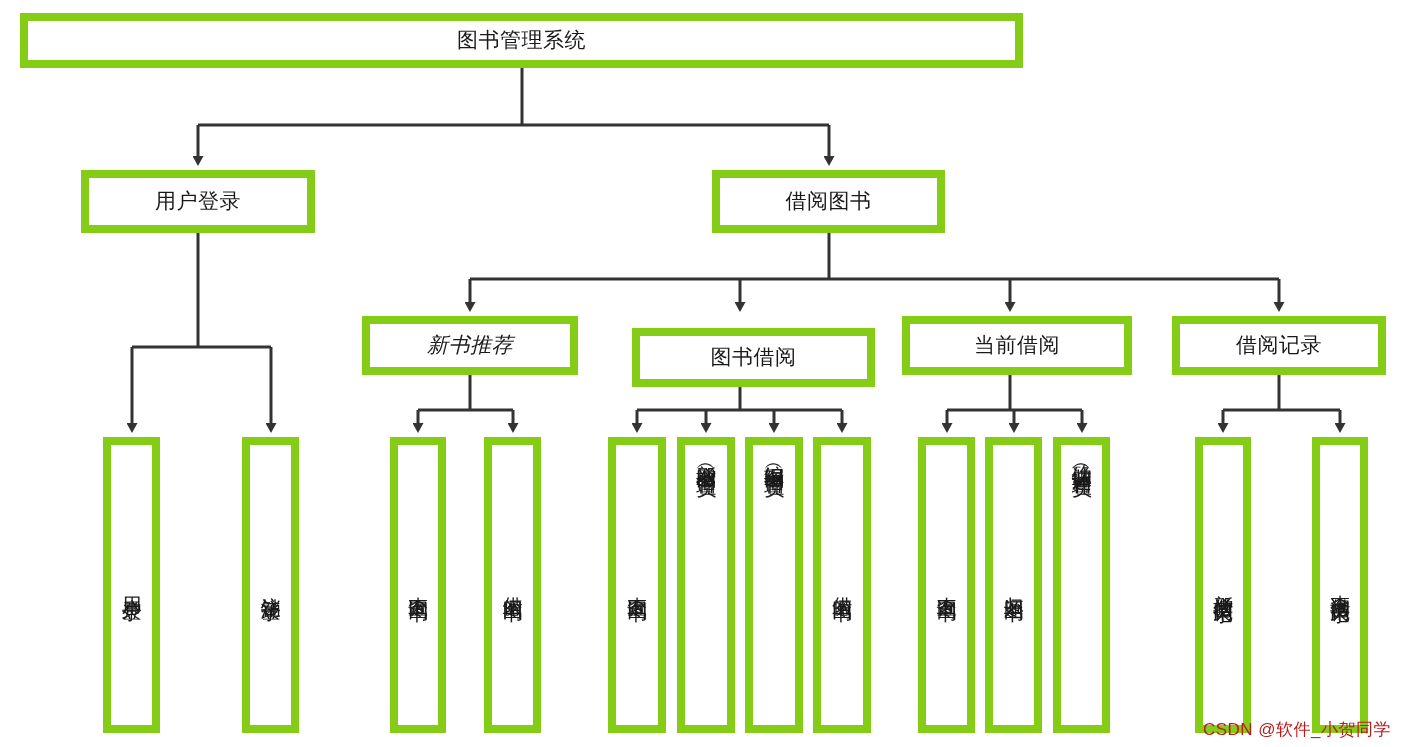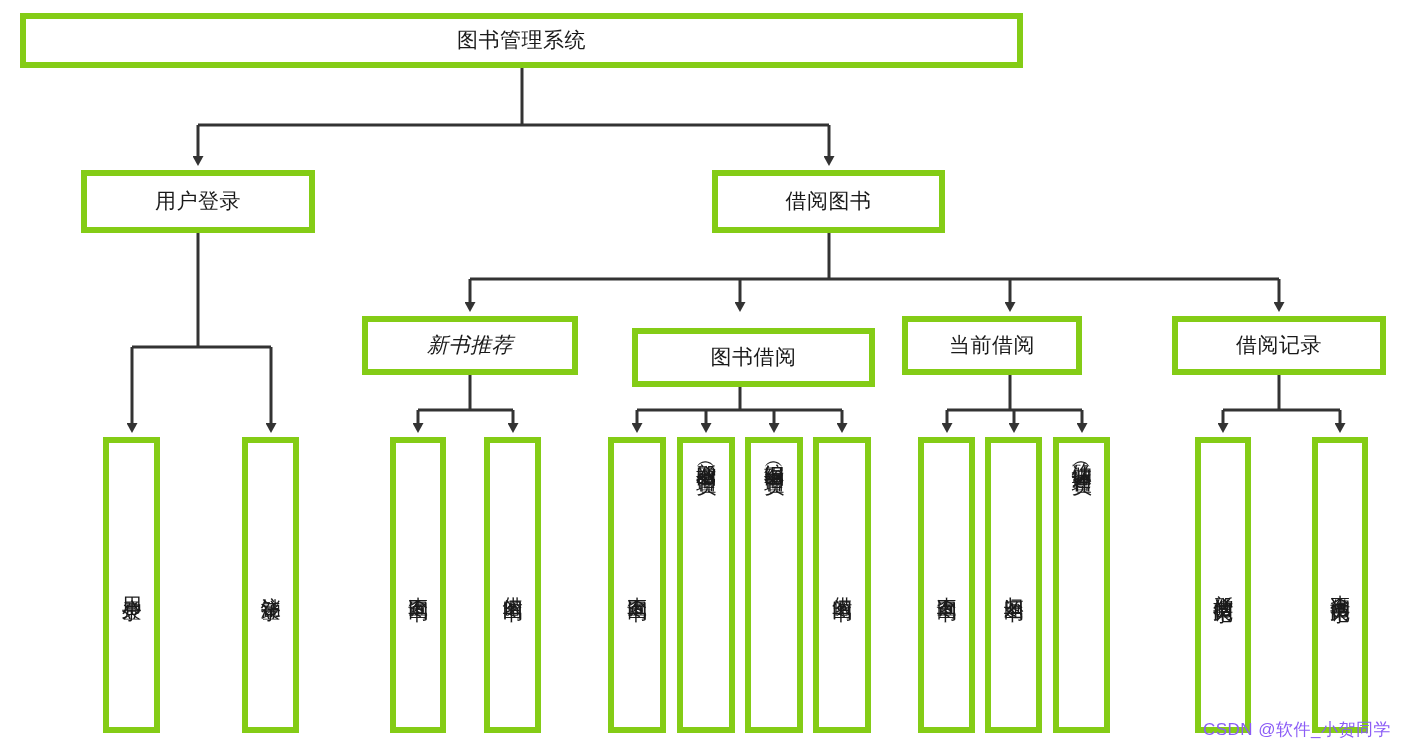--- a/index.html
+++ b/index.html
@@ -18,21 +18,21 @@
     overflow: hidden;
   }
   #diagram-svg {
     position: absolute;
     left: 0;
     top: 0;
   }
   .node-box {
     position: absolute;
     box-sizing: border-box;
-    border: 6px solid #84cc16;
+    border: 8px solid #84cc16;
     background: #ffffff;
     display: flex;
     align-items: center;
     justify-content: center;
     color: #1a1a1a;
   }
   .node-label {
     white-space: nowrap;
     line-height: 1.18;
     letter-spacing: 0.5px;
@@ -54,21 +54,21 @@
   }
   .node-box.vert.center-v {
     align-items: center;
     padding-top: 0;
   }
   #watermark {
     position: absolute;
     right: 14px;
     bottom: 6px;
     font-size: 17px;
-    color: #8b5cf6;
+    color: #b91c1c;
     letter-spacing: 0.5px;
     white-space: nowrap;
     pointer-events: none;
   }
 </style>
 </head>
 <body>
 
 <div id="canvas">
 
@@ -124,21 +124,21 @@
       </div>
       <div class="node-box horiz" style="left: 712px; top: 170px; width: 233px; height: 63px;">
         <span class="node-label">借阅图书</span>
       </div>
       <div class="node-box horiz" style="left: 362px; top: 316px; width: 216px; height: 59px; font-style: italic;">
         <span class="node-label">新书推荐</span>
       </div>
       <div class="node-box horiz" style="left: 632px; top: 328px; width: 243px; height: 59px;">
         <span class="node-label">图书借阅</span>
       </div>
-      <div class="node-box horiz" style="left: 902px; top: 316px; width: 180px; height: 59px;">
+      <div class="node-box horiz" style="left: 902px; top: 316px; width: 230px; height: 59px;">
         <span class="node-label">当前借阅</span>
       </div>
       <div class="node-box horiz" style="left: 1172px; top: 316px; width: 214px; height: 59px;">
         <span class="node-label">借阅记录</span>
       </div>
       <div class="node-box vert center-v" style="left: 103px; top: 437px; width: 57px; height: 296px;">
         <span class="node-label">用户登录</span>
       </div>
       <div class="node-box vert center-v" style="left: 242px; top: 437px; width: 57px; height: 296px;">
         <span class="node-label">注销登录</span>

